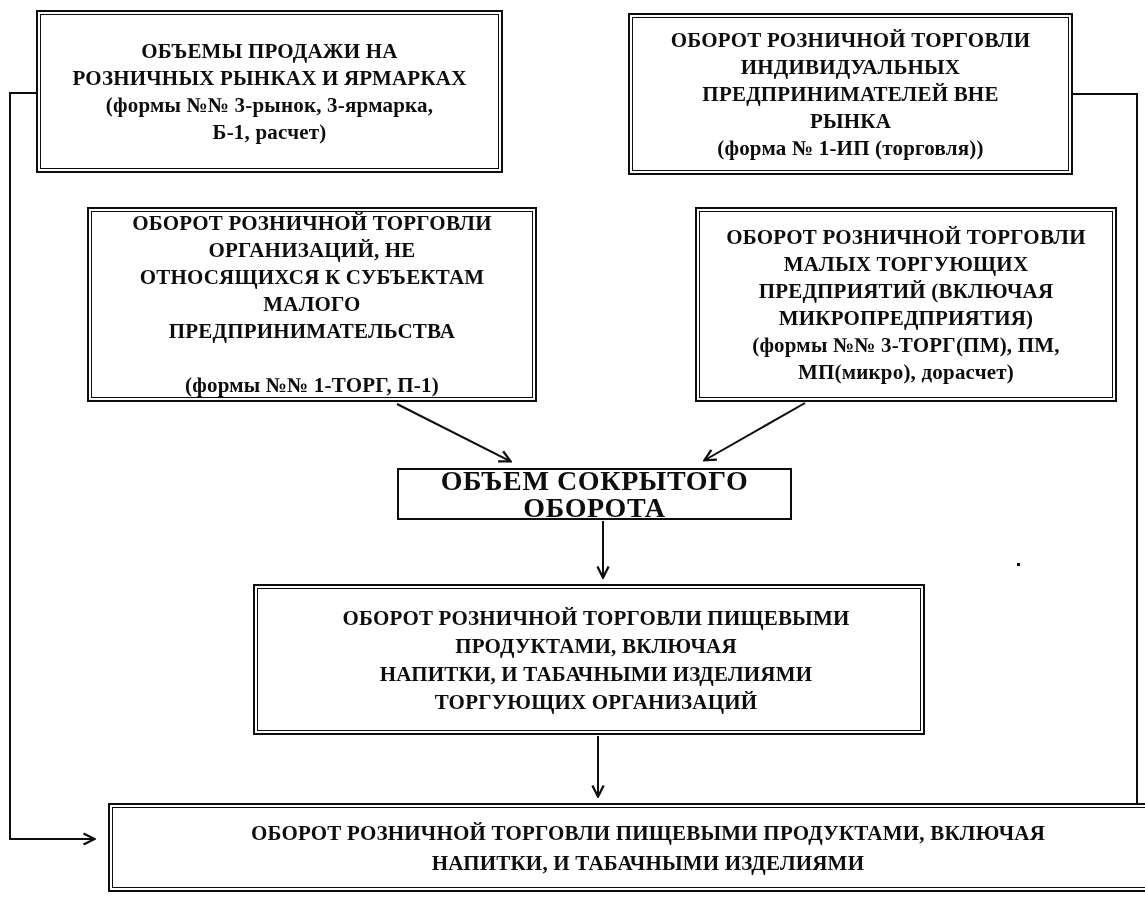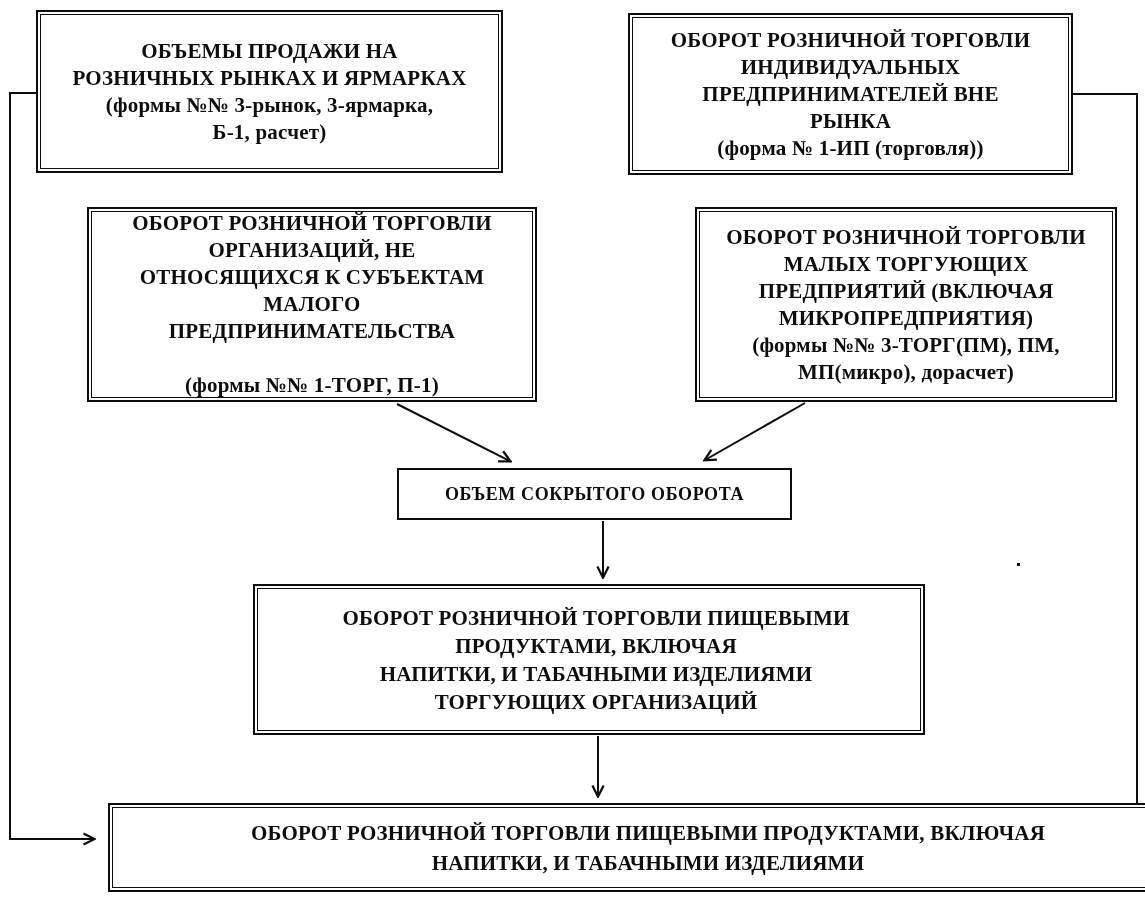--- a/index.html
+++ b/index.html
@@ -40,21 +40,21 @@
   .node.single {
     box-shadow: none;
   }
   .node .txt {
     font-weight: bold;
     font-size: 21px;
     line-height: 27px;
     letter-spacing: 0.2px;
     white-space: pre-line;
   }
-  .n5 .txt { font-size: 18px; letter-spacing: 0.6px; }
+  .n5 .txt { font-size: 28px; letter-spacing: 0.6px; }
   .n6 .txt { line-height: 28px; margin-left: 14px; }
   .n7 .txt { font-size: 21px; line-height: 30px; }
 
   
   .n1 { left: 36px;  top: 10px;  width: 467px; height: 163px; }
   .n2 { left: 628px; top: 13px;  width: 445px; height: 162px; }
   .n3 { left: 87px;  top: 207px; width: 450px; height: 195px; }
   .n4 { left: 695px; top: 207px; width: 422px; height: 195px; }
   .n5 { left: 397px; top: 468px; width: 395px; height: 52px;  }
   .n6 { left: 253px; top: 584px; width: 672px; height: 151px; }

